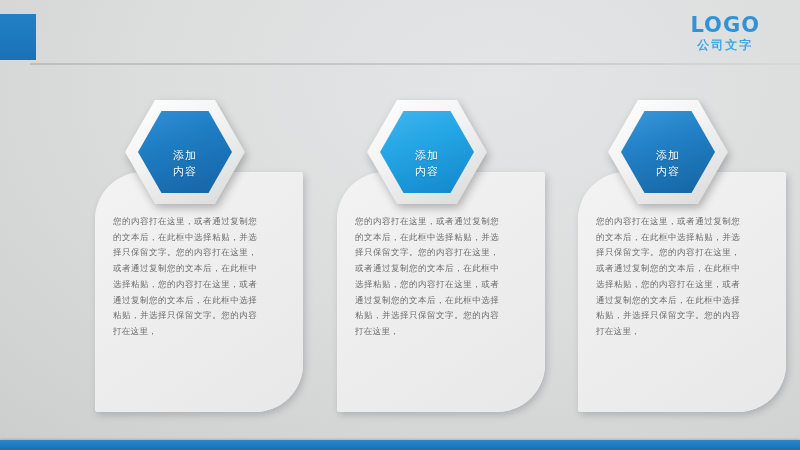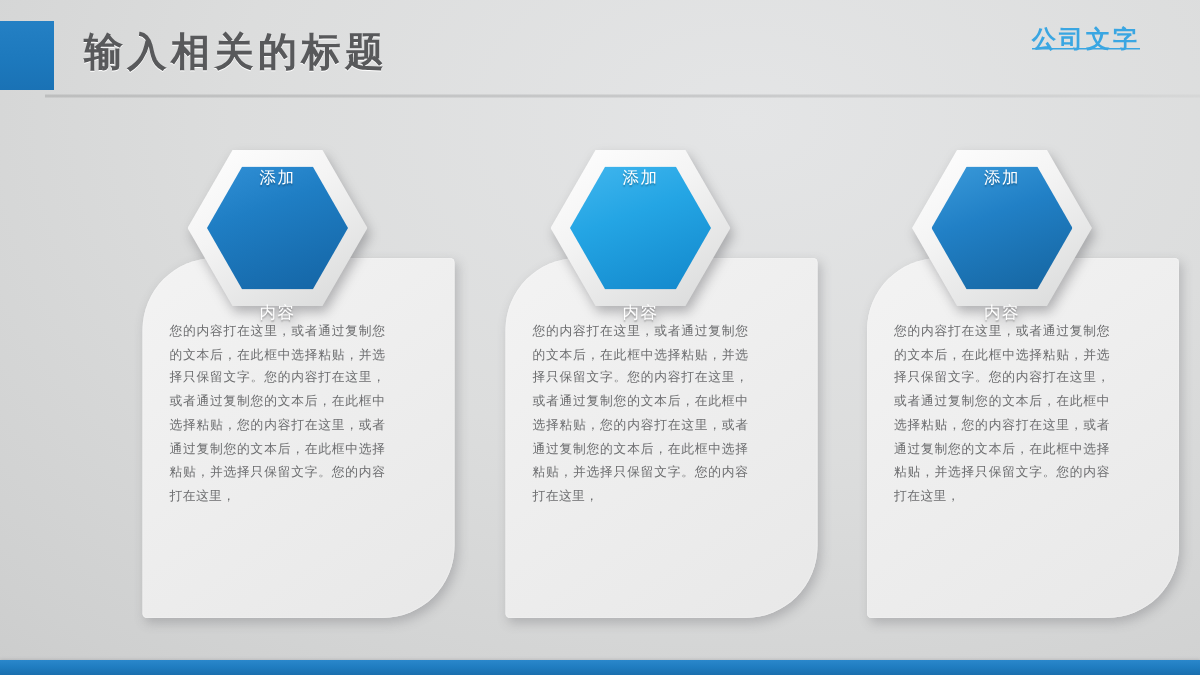--- a/index.html
+++ b/index.html
@@ -61,25 +61,24 @@
   }
   #logo-main {
     font-size: 21px;
     font-weight: bold;
     letter-spacing: 1px;
     color: #2f93d8;
     font-family: "DejaVu Sans", "Liberation Sans", sans-serif;
   }
   #logo-sub {
     margin-top: 3px;
-    font-size: 16px;
+    font-size: 12px;
     font-weight: bold;
     letter-spacing: 2px;
     color: #3aa6e2;
-    text-decoration: underline;
   }
 
   
   .column {
     position: absolute;
     top: 100px;
     width: 180px;
   }
   #col-0 { left: 95px; }
   #col-1 { left: 337px; }
@@ -140,21 +139,21 @@
   .hex-inner.tone-2 {
     background: linear-gradient(160deg, #3a9ada 0%, #2180c6 40%, #15649f 100%);
   }
   .hex-label {
     position: absolute;
     left: 13px; top: 11px;
     width: 94px; height: 106px;
     display: flex;
     flex-direction: column;
     align-items: center;
-    justify-content: space-between;
+    justify-content: center;
     color: #ffffff;
     font-size: 11px;
     line-height: 1.45;
     letter-spacing: 1px;
     text-shadow: 0 1px 1px rgba(0,0,0,0.25);
   }
 
   
   #bottom-bar {
     position: absolute;
@@ -164,25 +163,25 @@
     box-shadow: 0 -1px 2px rgba(120,120,125,0.35);
   }
 </style>
 </head>
 <body>
 
 <div id="slide">
 
   <div id="header">
     <div id="header-accent"></div>
-    <div id="header-title">输入相关的标题</div>
     <div id="header-rule"></div>
   </div>
 
   <div id="logo-block">
+    <div id="logo-main">LOGO</div>
     <div id="logo-sub">公司文字</div>
   </div>
 
   <div class="column" id="col-0">
     <div class="card">
       <div class="card-text">您的内容打在这里，或者通过复制您的文本后，在此框中选择粘贴，并选择只保留文字。您的内容打在这里，或者通过复制您的文本后，在此框中选择粘贴，您的内容打在这里，或者通过复制您的文本后，在此框中选择粘贴，并选择只保留文字。您的内容打在这里，</div>
     </div>
     <div class="hex-wrap">
       <div class="hex-outer"></div>
       <div class="hex-inner tone-0"></div>

